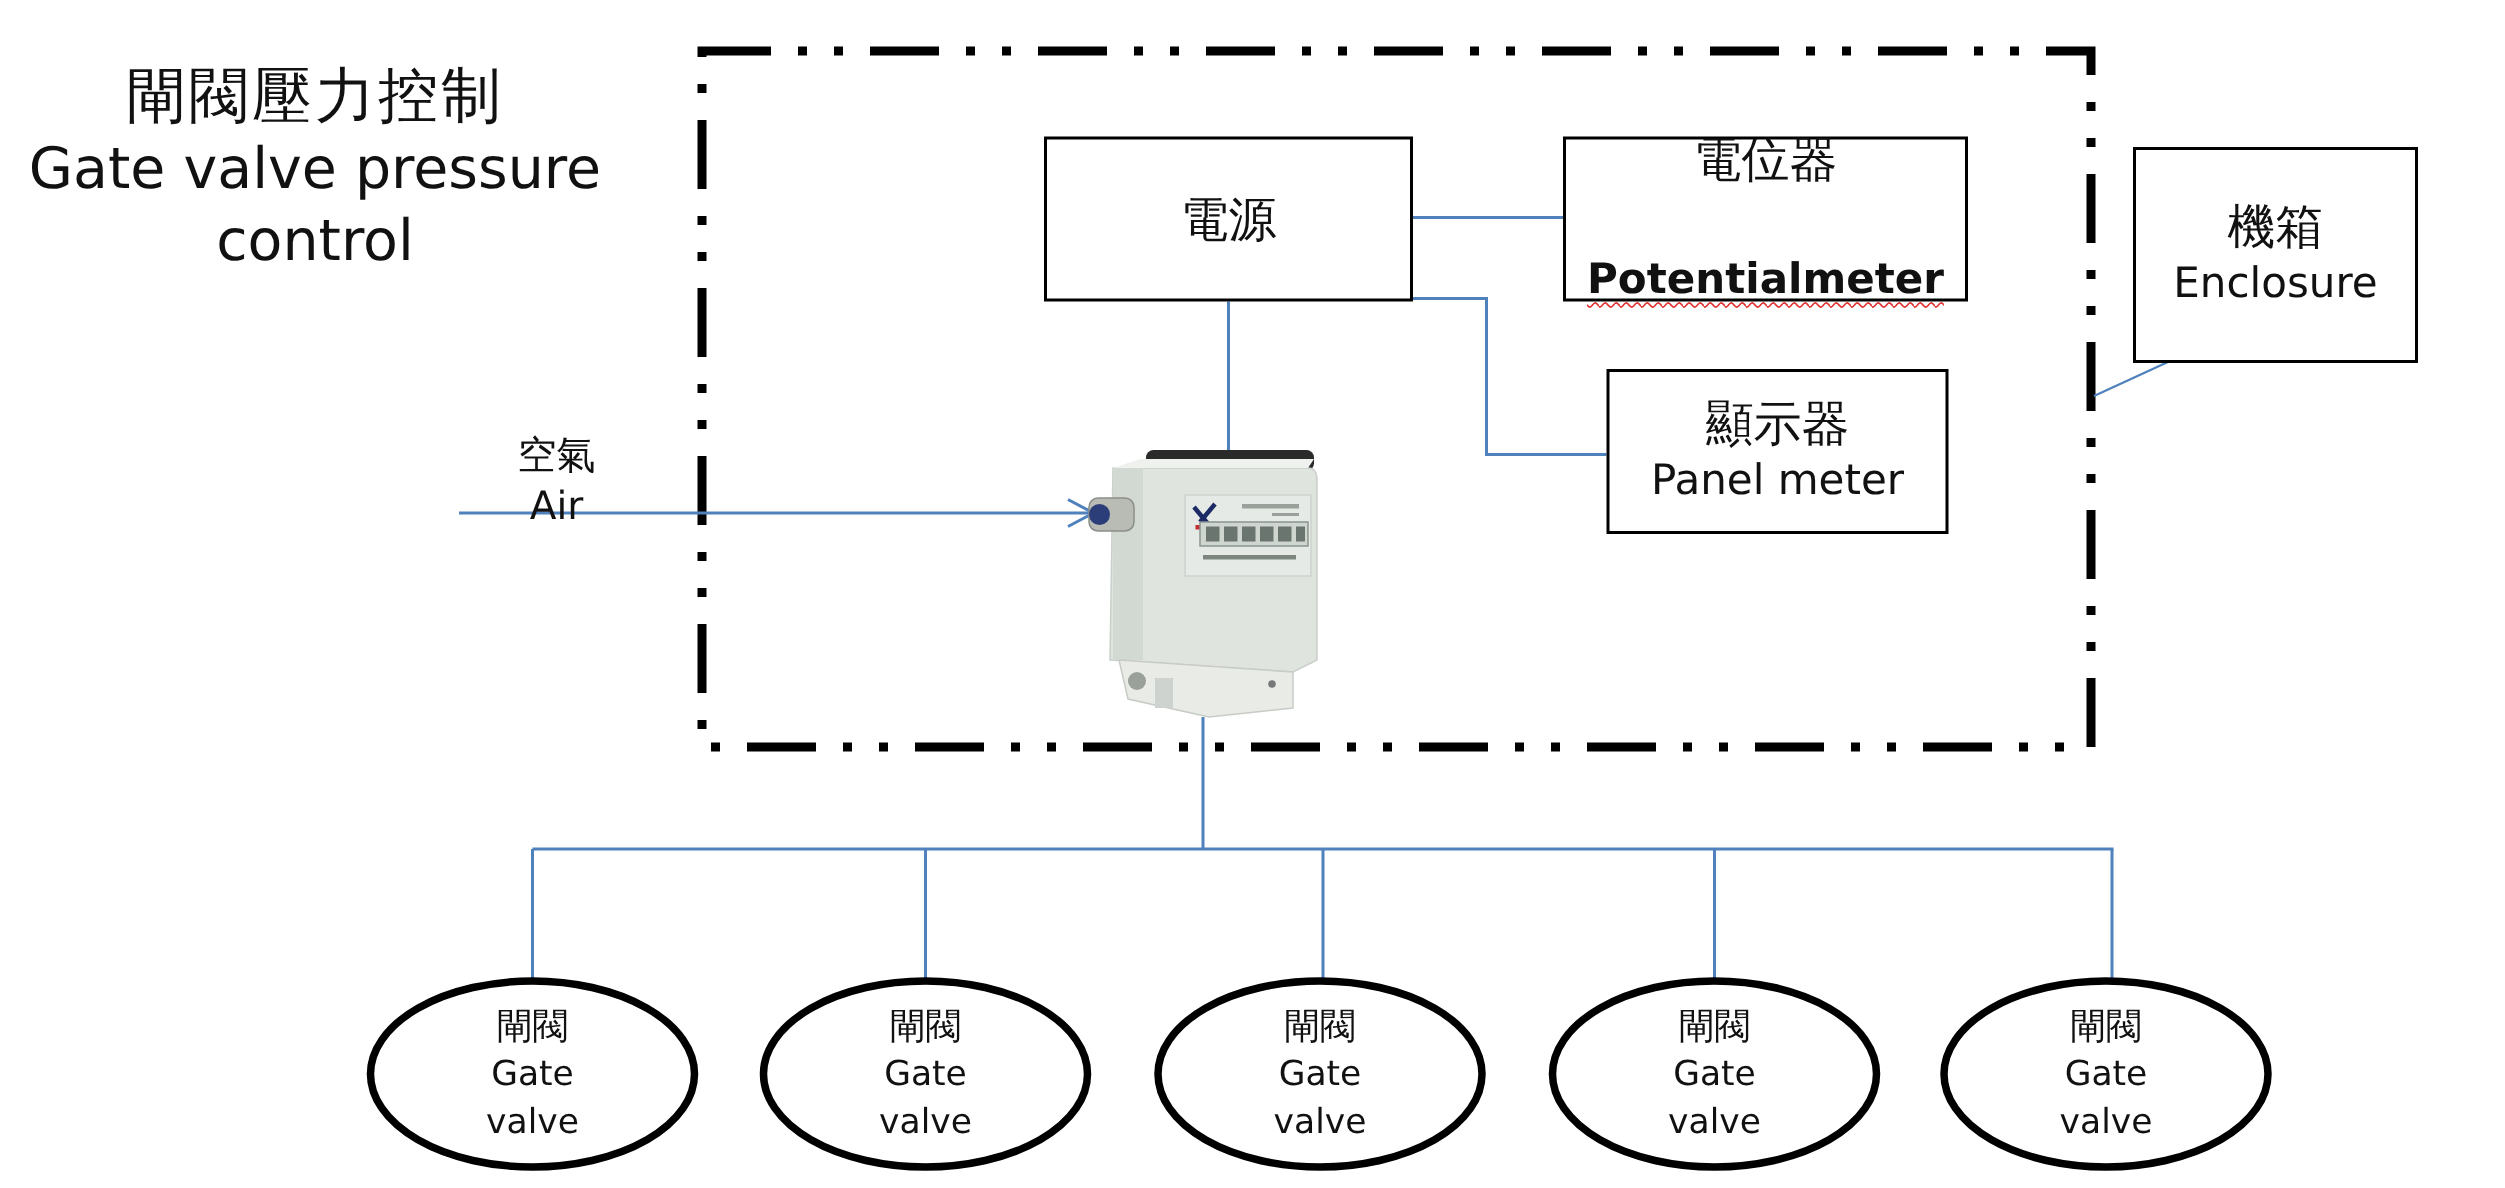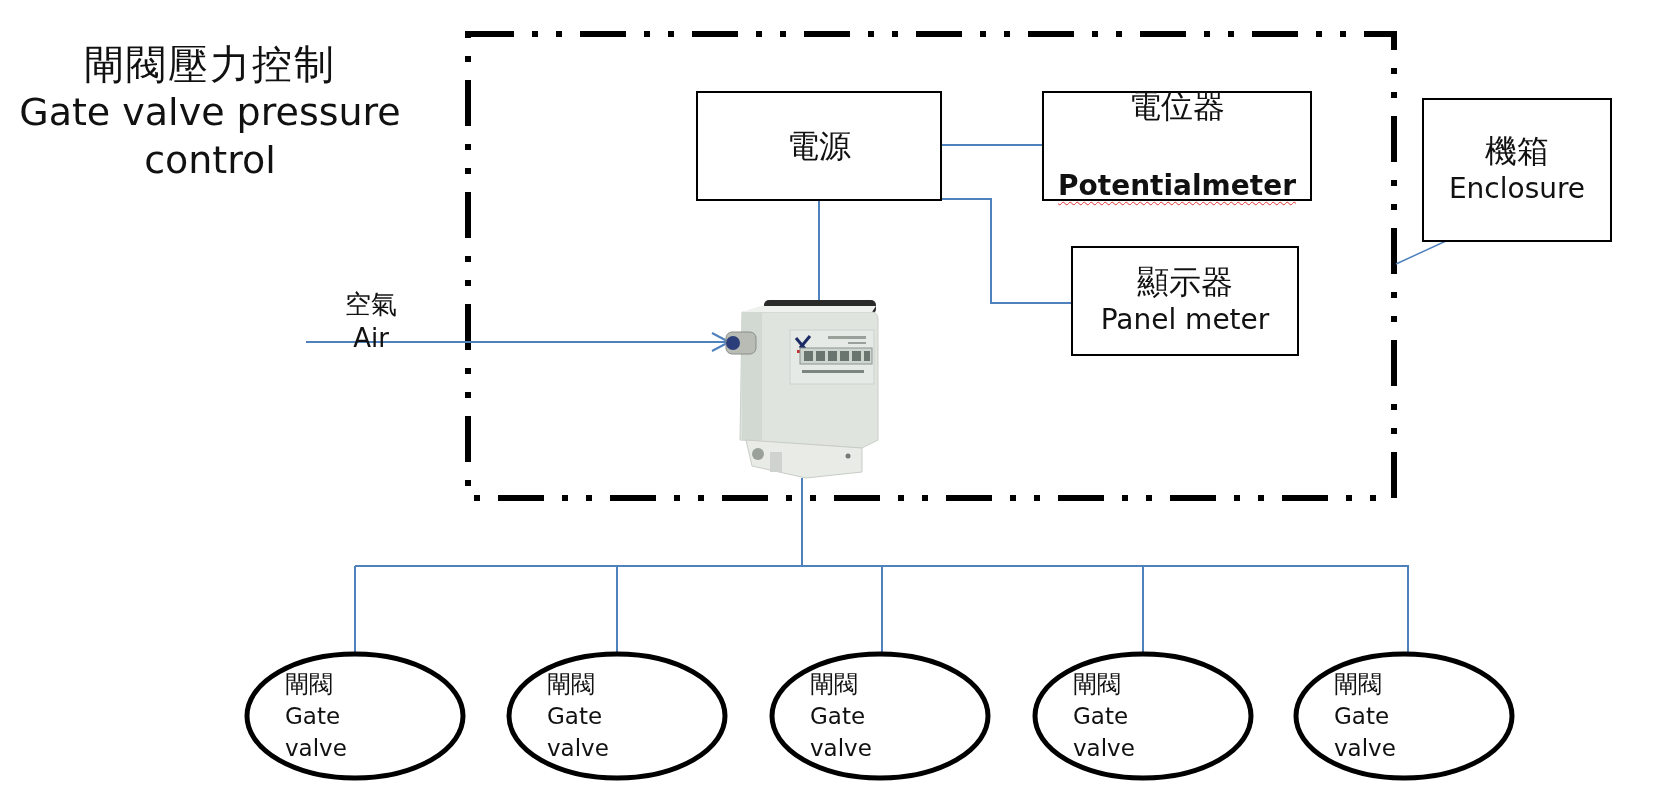--- a/index.html
+++ b/index.html
@@ -8,21 +8,21 @@
   #diagram { position:absolute; left:0; top:0; width:1670px; height:792px; }
   .lbl { position:absolute; text-align:center; line-height:1.2; }
   .title { left:0; top:40px; width:420px; font-size:38px; line-height:48px; }
   .title .zh { font-size:40px; font-weight:400; letter-spacing:2px; }
   .box { position:absolute; border:2px solid #000; background:#fff;
          display:flex; flex-direction:column; align-items:center; justify-content:center;
          font-size:28px; line-height:38px; box-sizing:border-box; }
   .box .zh { font-size:32px; }
   .spell { text-decoration:underline wavy #e03030; text-decoration-thickness:1px; text-underline-offset:6px;font-weight:bold; }
   .air { left:316px; top:287px; width:110px; font-size:26px; line-height:34px; }
-  .valve-text { position:absolute; width:140px; text-align:left; font-size:23px; line-height:32px; }
+  .valve-text { position:absolute; width:140px; text-align:center; font-size:23px; line-height:32px; }
   .valve-text .zh { font-size:24px; }
 </style>
 </head>
 <body>
 
 <svg id="diagram" viewBox="0 0 1670 792" xmlns="http://www.w3.org/2000/svg">
 
   <rect x="468" y="34" width="926" height="464" fill="none" stroke="#000" stroke-width="6" stroke-dasharray="46 18 6 18 6 18"></rect>
 
   <g stroke="#4f81bd" stroke-width="2" fill="none">

